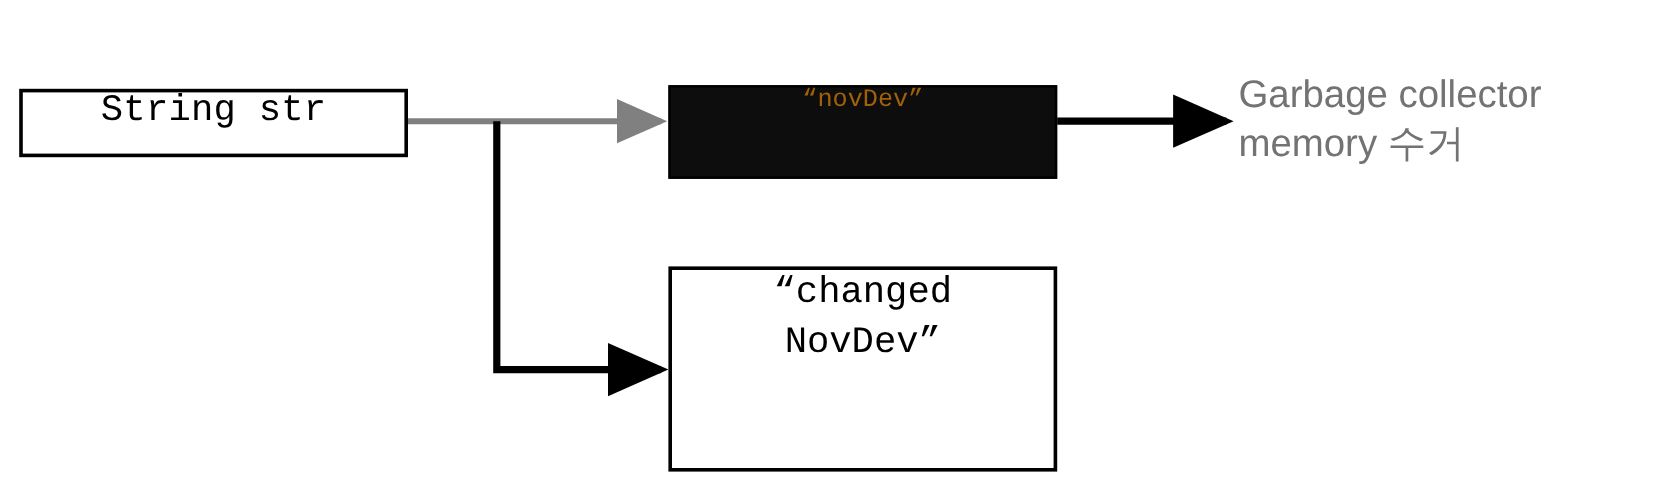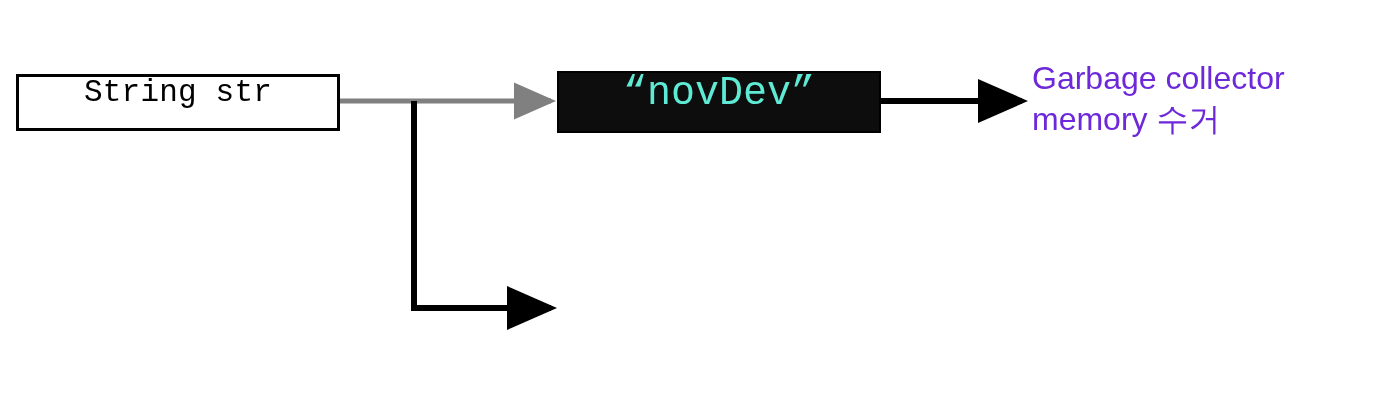--- a/index.html
+++ b/index.html
@@ -48,25 +48,25 @@
     background: #ffffff;
     font-size: 31px;
     line-height: 1.05;
     letter-spacing: 0.2px;
   }
 
   .node-old {
     left: 557px;
     top: 71px;
     width: 324px;
-    height: 62px;
+    height: 78px;
     border: 2px solid #000000;
     background: #0d0d0d;
-    color: #5eead4;
-    font-size: 40px;
+    color: #a16207;
+    font-size: 21px;
     line-height: 1.05;
   }
 
   .node-new {
     left: 557px;
     top: 222px;
     width: 324px;
     height: 171px;
     border: 3px solid #000000;
     background: #ffffff;
@@ -89,21 +89,21 @@
   .addr-old  { left: 572px; top: 28px; }
   .addr-new  { left: 568px; top: 176px; }
 
   .gc-text {
     position: absolute;
     left: 1032px;
     top: 58px;
     width: 360px;
     font-size: 32px;
     line-height: 1.28;
-    color: #6d28d9;
+    color: #737373;
     white-space: pre-line;
   }
 </style>
 </head>
 <body>
 
 <div id="canvas">
 
   <svg id="wiring" viewBox="0 0 1400 416">
     <defs>
@@ -134,17 +134,21 @@
   <div class="node node-var">
     <span>String str</span>
   </div>
 
 
   <div class="node node-old">
     <span>“novDev”</span>
   </div>
 
 
+  <div class="node node-new">
+    <span class="multiline">“changed
+NovDev”</span>
+  </div>
 
   <div class="gc-text">Garbage collector
 memory 수거</div>
 
 </div>
 
 </body></html>

